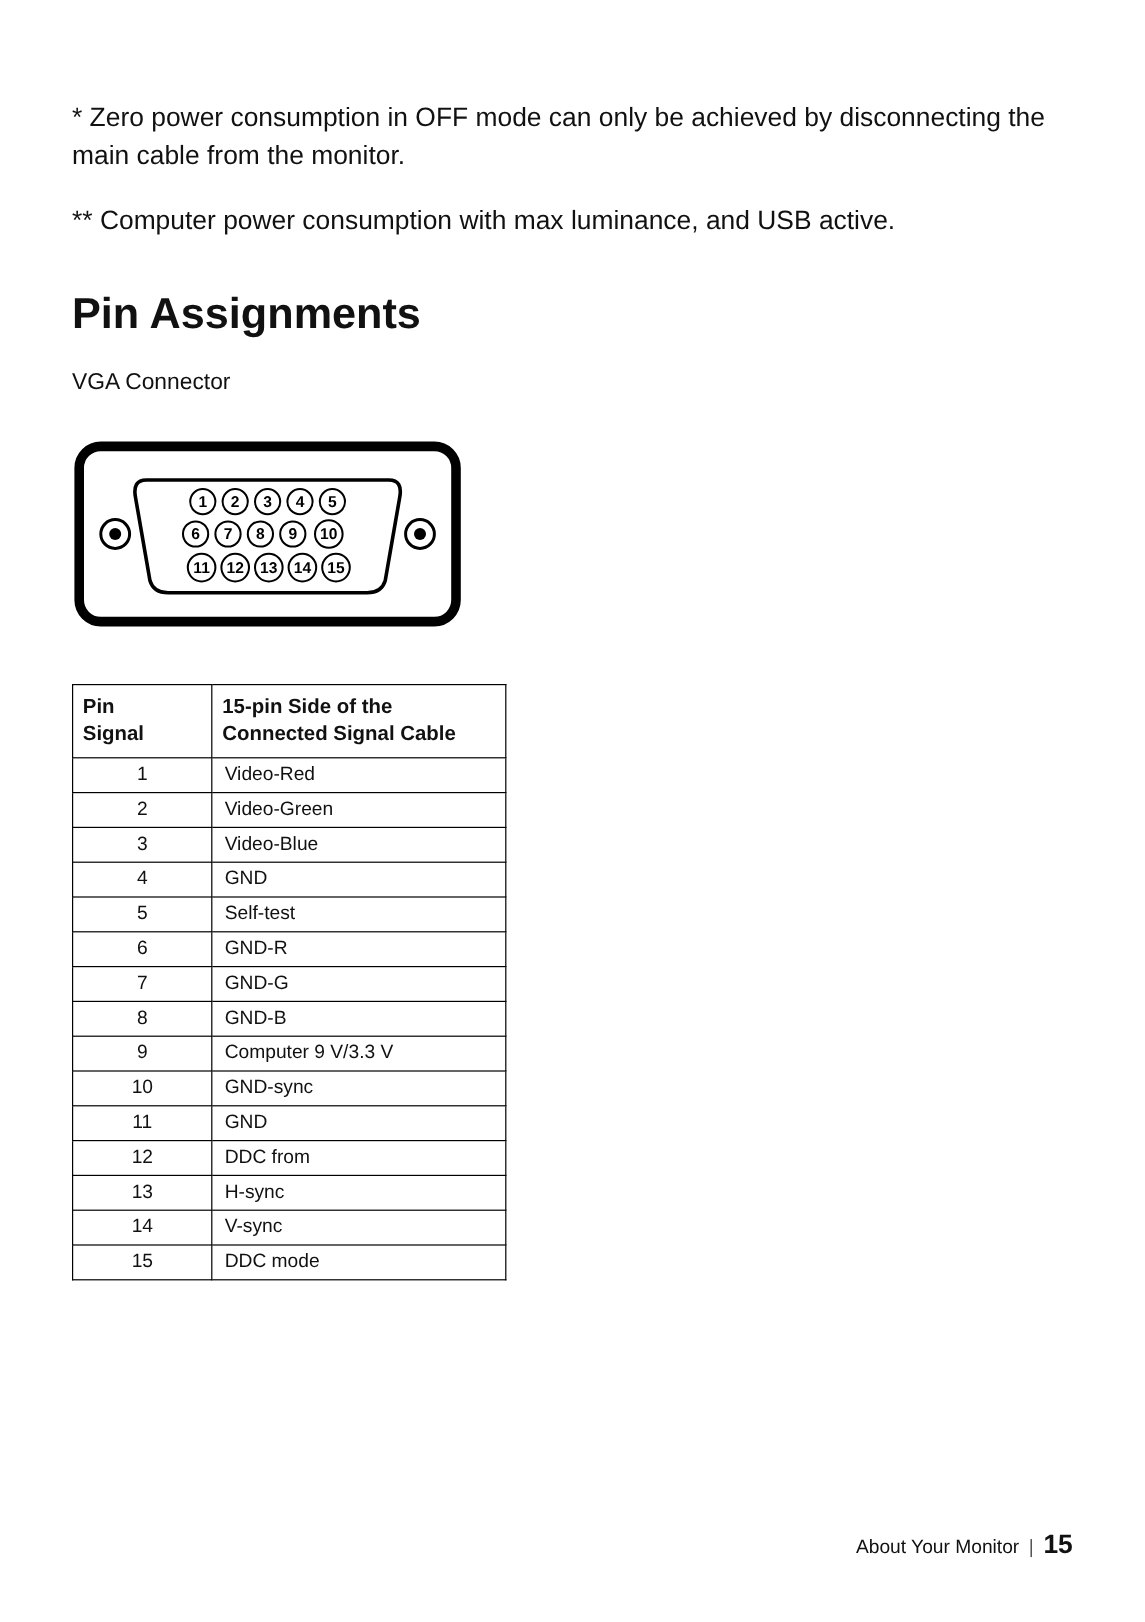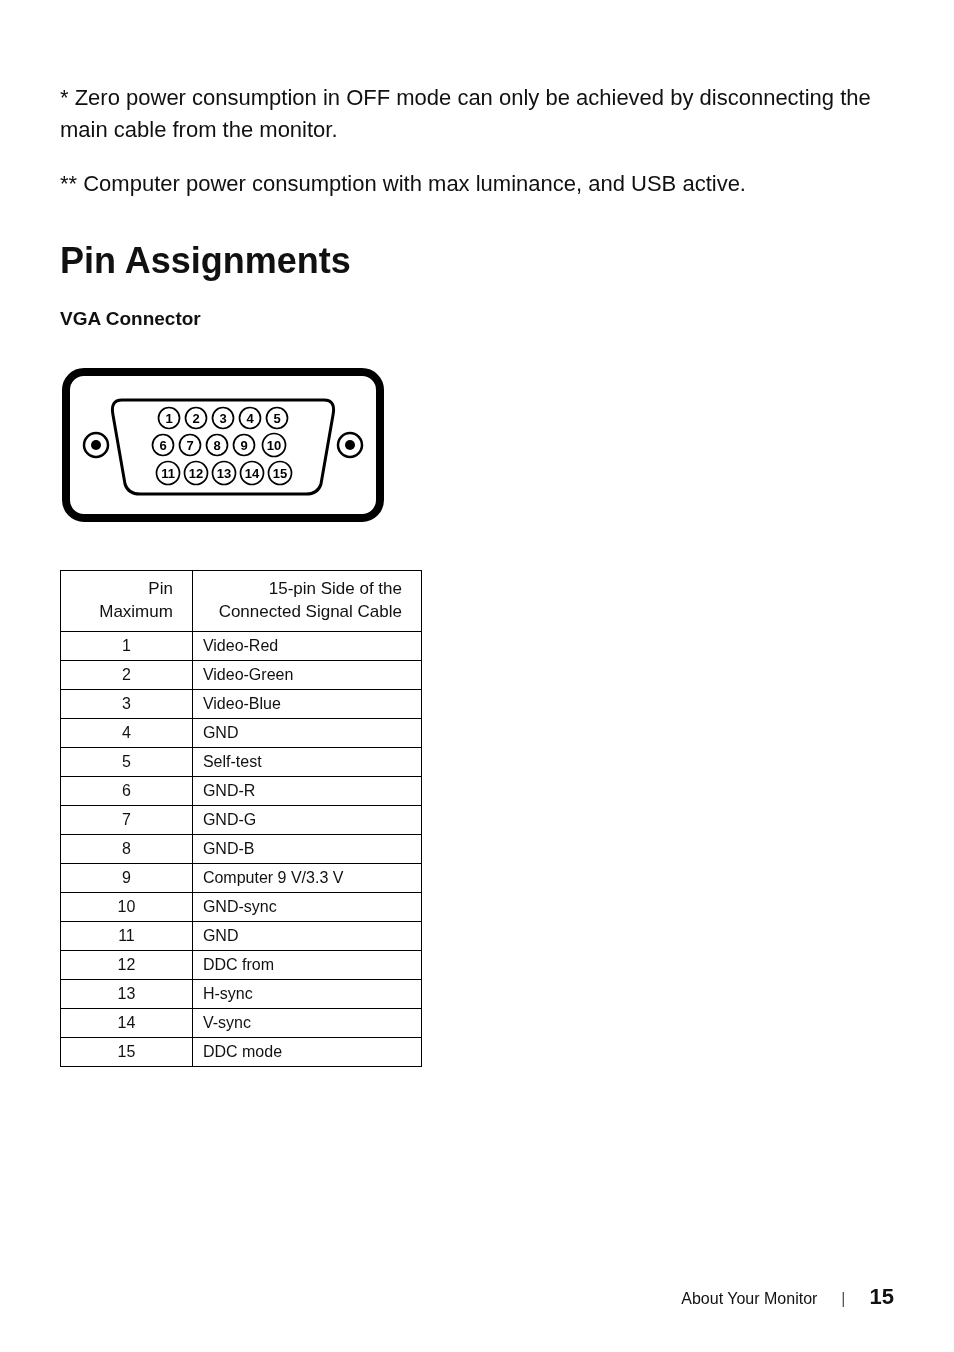--- a/index.html
+++ b/index.html
@@ -19,65 +19,65 @@
     margin-bottom: 8px;
   }
   h2.section-title {
     font-size: 36px;
     font-weight: 700;
     margin-top: 40px;
     margin-bottom: 26px;
   }
   h3.sub-title {
     font-size: 19px;
-    font-weight: 700;
+    font-weight: 400;
     margin-bottom: 36px;
   }
   .connector {
     margin-bottom: 46px;
   }
   .connector-svg {
     display: block;
   }
   table.pins {
     border-collapse: collapse;
     width: 362px;
     font-size: 17px;
     margin-bottom: 10px;
   }
   table.pins th {
     border: 1.5px solid #000;
-    padding: 7px 19px;
-    font-weight: 400;
+    padding: 7px 8px;
+    font-weight: 700;
     font-size: 17px;
-    text-align: right;
+    text-align: left;
     line-height: 1.35;
   }
   table.pins th.col-signal {
     width: 230px;
   }
   table.pins th.col-num {
     width: 100px;
   }
   table.pins td {
     border: 1px solid #000;
     padding: 5px 10px;
     font-size: 16px;
   }
   table.pins td.num {
     text-align: center;
   }
   .footer {
     position: absolute;
-    bottom: 42px;
+    bottom: 52px;
     right: 60px;
     font-size: 16px;
     display: flex;
     align-items: baseline;
-    gap: 24px;
+    gap: 8px;
   }
   .footer .divider {
     color: #555;
   }
   .footer .page {
     font-size: 22px;
     font-weight: 700;
   }
 </style>
 </head>
@@ -149,21 +149,21 @@
         <text x="220" y="111.5">15</text>
   </g>
 </svg>
 </div>
 
 <table class="pins">
   <thead>
     <tr>
       <th class="col-num">
         <span>Pin</span><br>
-        <span>Maximum</span>
+        <span>Signal</span>
       </th>
       <th class="col-signal">
         <span>15-pin Side of the</span><br>
         <span>Connected Signal Cable</span>
       </th>
     </tr>
   </thead>
   <tbody>
     <tr>
         <td class="num">1</td>

